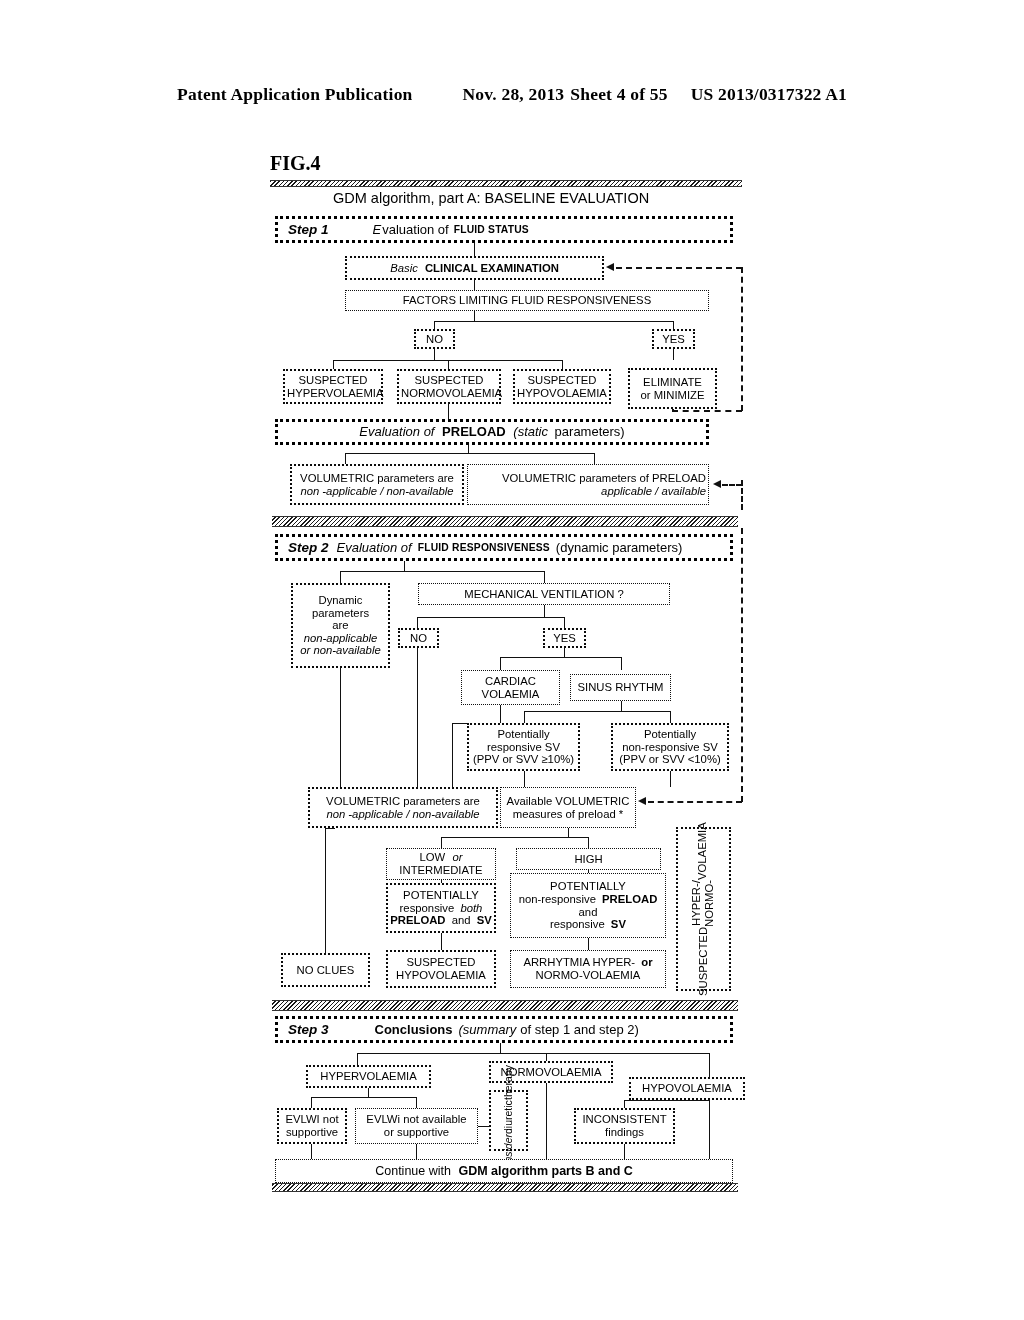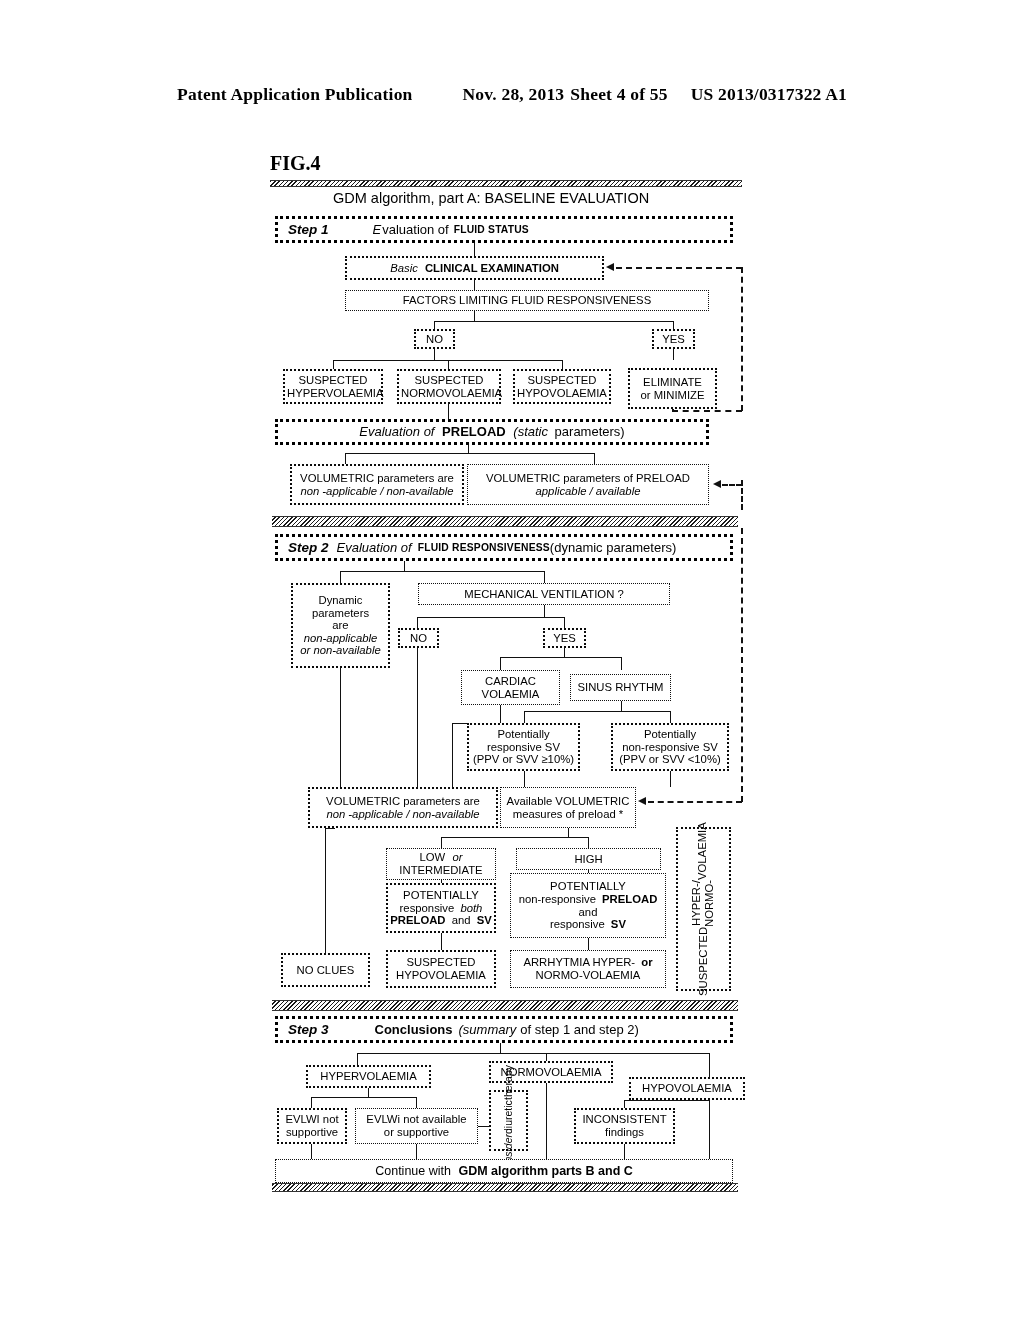--- a/index.html
+++ b/index.html
@@ -169,38 +169,38 @@
   <div class="ln lnh" style="left:345px;top:453px;width:250px;"></div>
   <div class="ln lnv" style="left:345px;top:453px;height:11px;"></div>
   <div class="ln lnv" style="left:594px;top:453px;height:11px;"></div>
 
   <div class="bx med" style="left:290px;top:464px;width:174px;height:41px;">
     <span class="in">
       <span>VOLUMETRIC parameters are</span><br>
       <span class="i">non -applicable / non-available</span>
     </span>
   </div>
-  <div class="bx thin" style="left:467px;top:464px;width:242px;height:41px;">
+  <div class="bx thin" style="left:467px;top:464px;width:242px;height:41px;text-align:right;">
     <span class="in">
       <span>VOLUMETRIC parameters of PRELOAD</span><br>
       <span class="i">applicable / available</span>
     </span>
   </div>
 
   <div class="arw" style="left:713px;top:480px;"></div>
   <div class="dsh-v" style="left:741px;top:480px;height:30px;"></div>
   <div class="dsh-h" style="left:722px;top:484px;width:20px;"></div>
 
   <div class="hatch" style="left:272px;top:516px;width:466px;height:9px;"></div>
 
   <div class="step" style="left:275px;top:534px;width:458px;height:27px;">
     <span class="num">Step 2</span>
     <span class="i" style="margin-left:8px;">Evaluation of</span>
     <span class="sc" style="margin-left:6px;">FLUID RESPONSIVENESS</span>
-    <span class="i" style="font-style:normal;">(dynamic  parameters)</span>
+    <span class="i" style="margin-left:6px;font-style:normal;">(dynamic  parameters)</span>
   </div>
 
   <div class="ln lnv" style="left:404px;top:561px;height:10px;"></div>
   <div class="ln lnh" style="left:340px;top:571px;width:205px;"></div>
   <div class="ln lnv" style="left:340px;top:571px;height:12px;"></div>
   <div class="ln lnv" style="left:544px;top:571px;height:12px;"></div>
 
   <div class="bx med" style="left:291px;top:583px;width:99px;height:85px;">
     <span class="in">
       <span>Dynamic</span><br>

